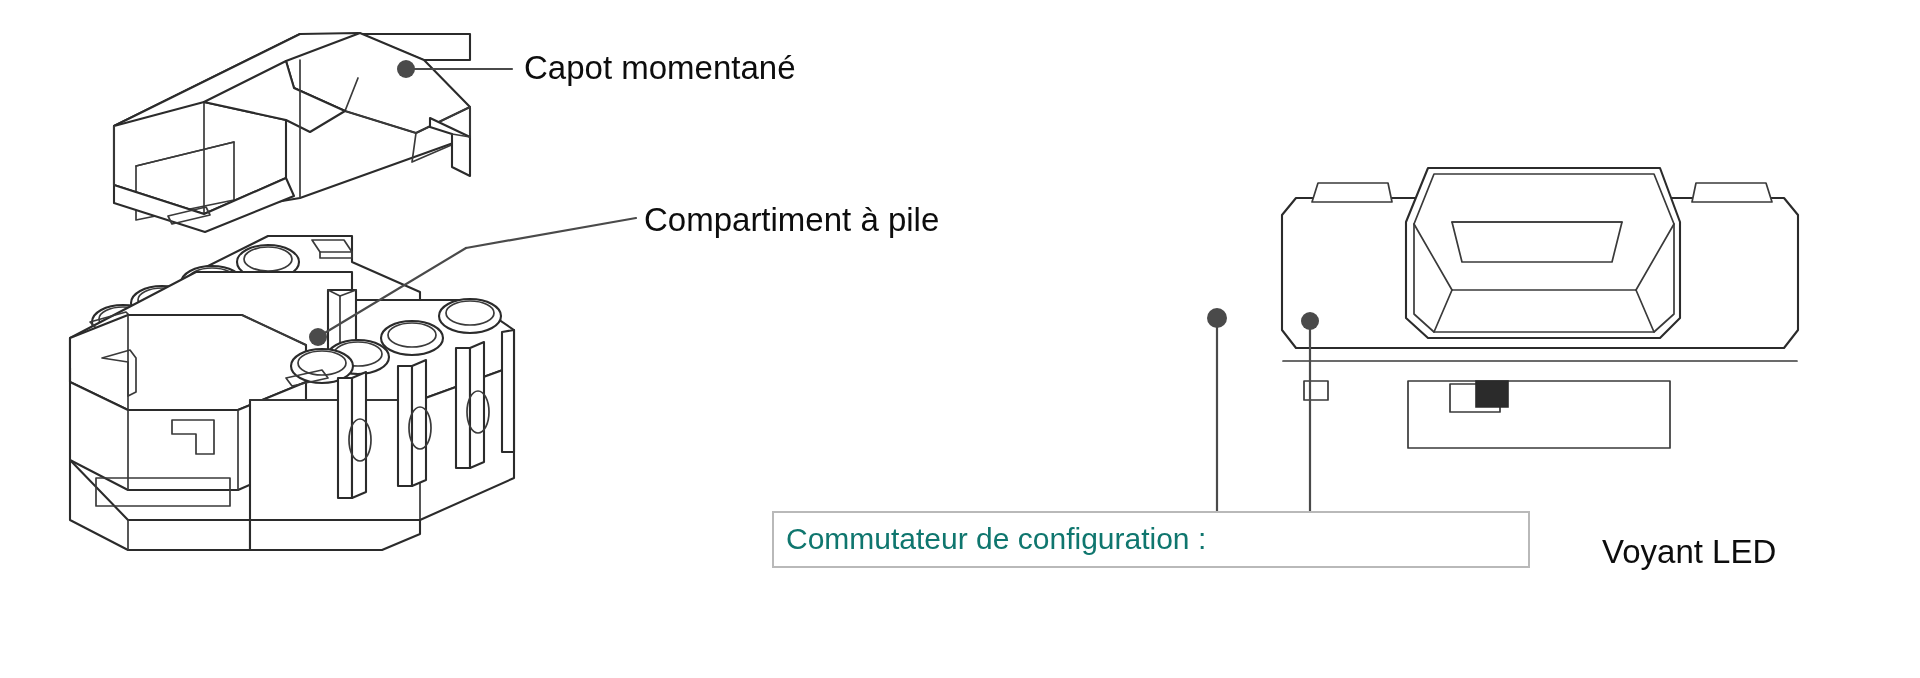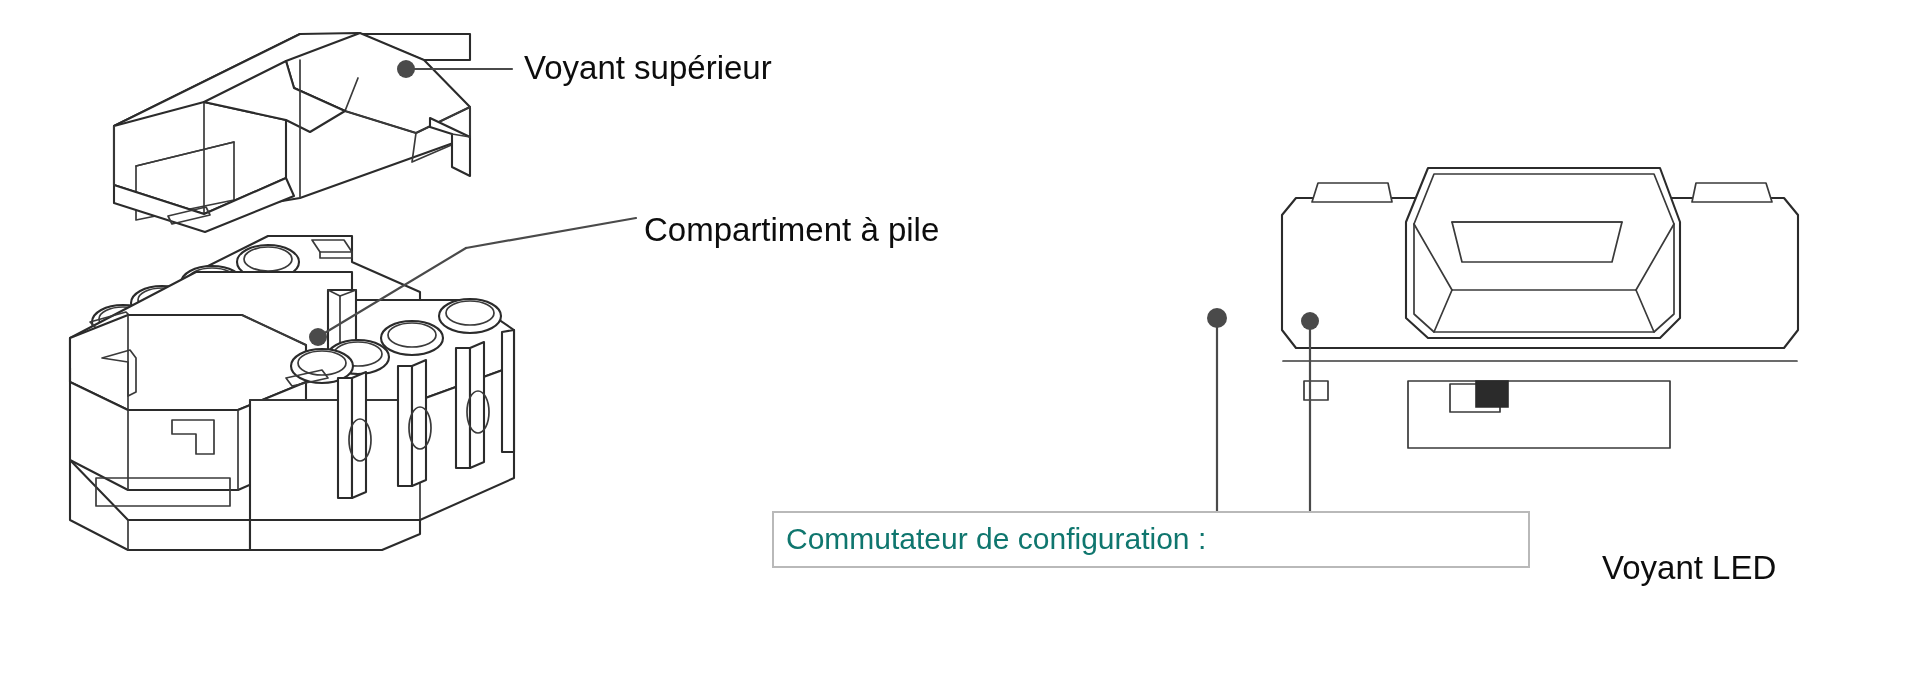--- a/index.html
+++ b/index.html
@@ -26,22 +26,22 @@
   }
   .lbl {
     position: absolute;
     color: #0d0d0d;
     font-size: 33px;
     line-height: 1.1;
     white-space: nowrap;
     font-family: "Liberation Sans", sans-serif;
   }
   #lbl-capot { left: 524px; top: 50px; }
-  #lbl-compartiment { left: 644px; top: 202px; margin-top: 10px; }
-  #lbl-voyant { left: 1602px; top: 550px; }
+  #lbl-compartiment { left: 644px; top: 202px; }
+  #lbl-voyant { left: 1602px; top: 534px; }
 
   #callout-box {
     position: absolute;
     left: 772px;
     top: 511px;
     width: 758px;
     box-sizing: border-box;
     border: 2px solid #b9b9b9;
     background: #ffffff;
     padding: 7px 12px 9px 12px;
@@ -234,21 +234,21 @@
     </g>
 
     <g>
       <circle class="dot" cx="406" cy="69" r="9"></circle>
       <circle class="dot" cx="318" cy="337" r="9"></circle>
       <circle class="dot" cx="1217" cy="318" r="10"></circle>
       <circle class="dot" cx="1310" cy="321" r="9"></circle>
     </g>
   </svg>
 
-  <div class="lbl" id="lbl-capot">Voyant supérieur</div>
+  <div class="lbl" id="lbl-capot">Capot momentané</div>
 
   <div class="lbl" id="lbl-compartiment">Compartiment à pile</div>
 
   <div class="lbl" id="lbl-voyant">Voyant LED</div>
 
   <div id="callout-box">
     <div class="cline">Commutateur de configuration :</div>
   </div>
 
 </div>

